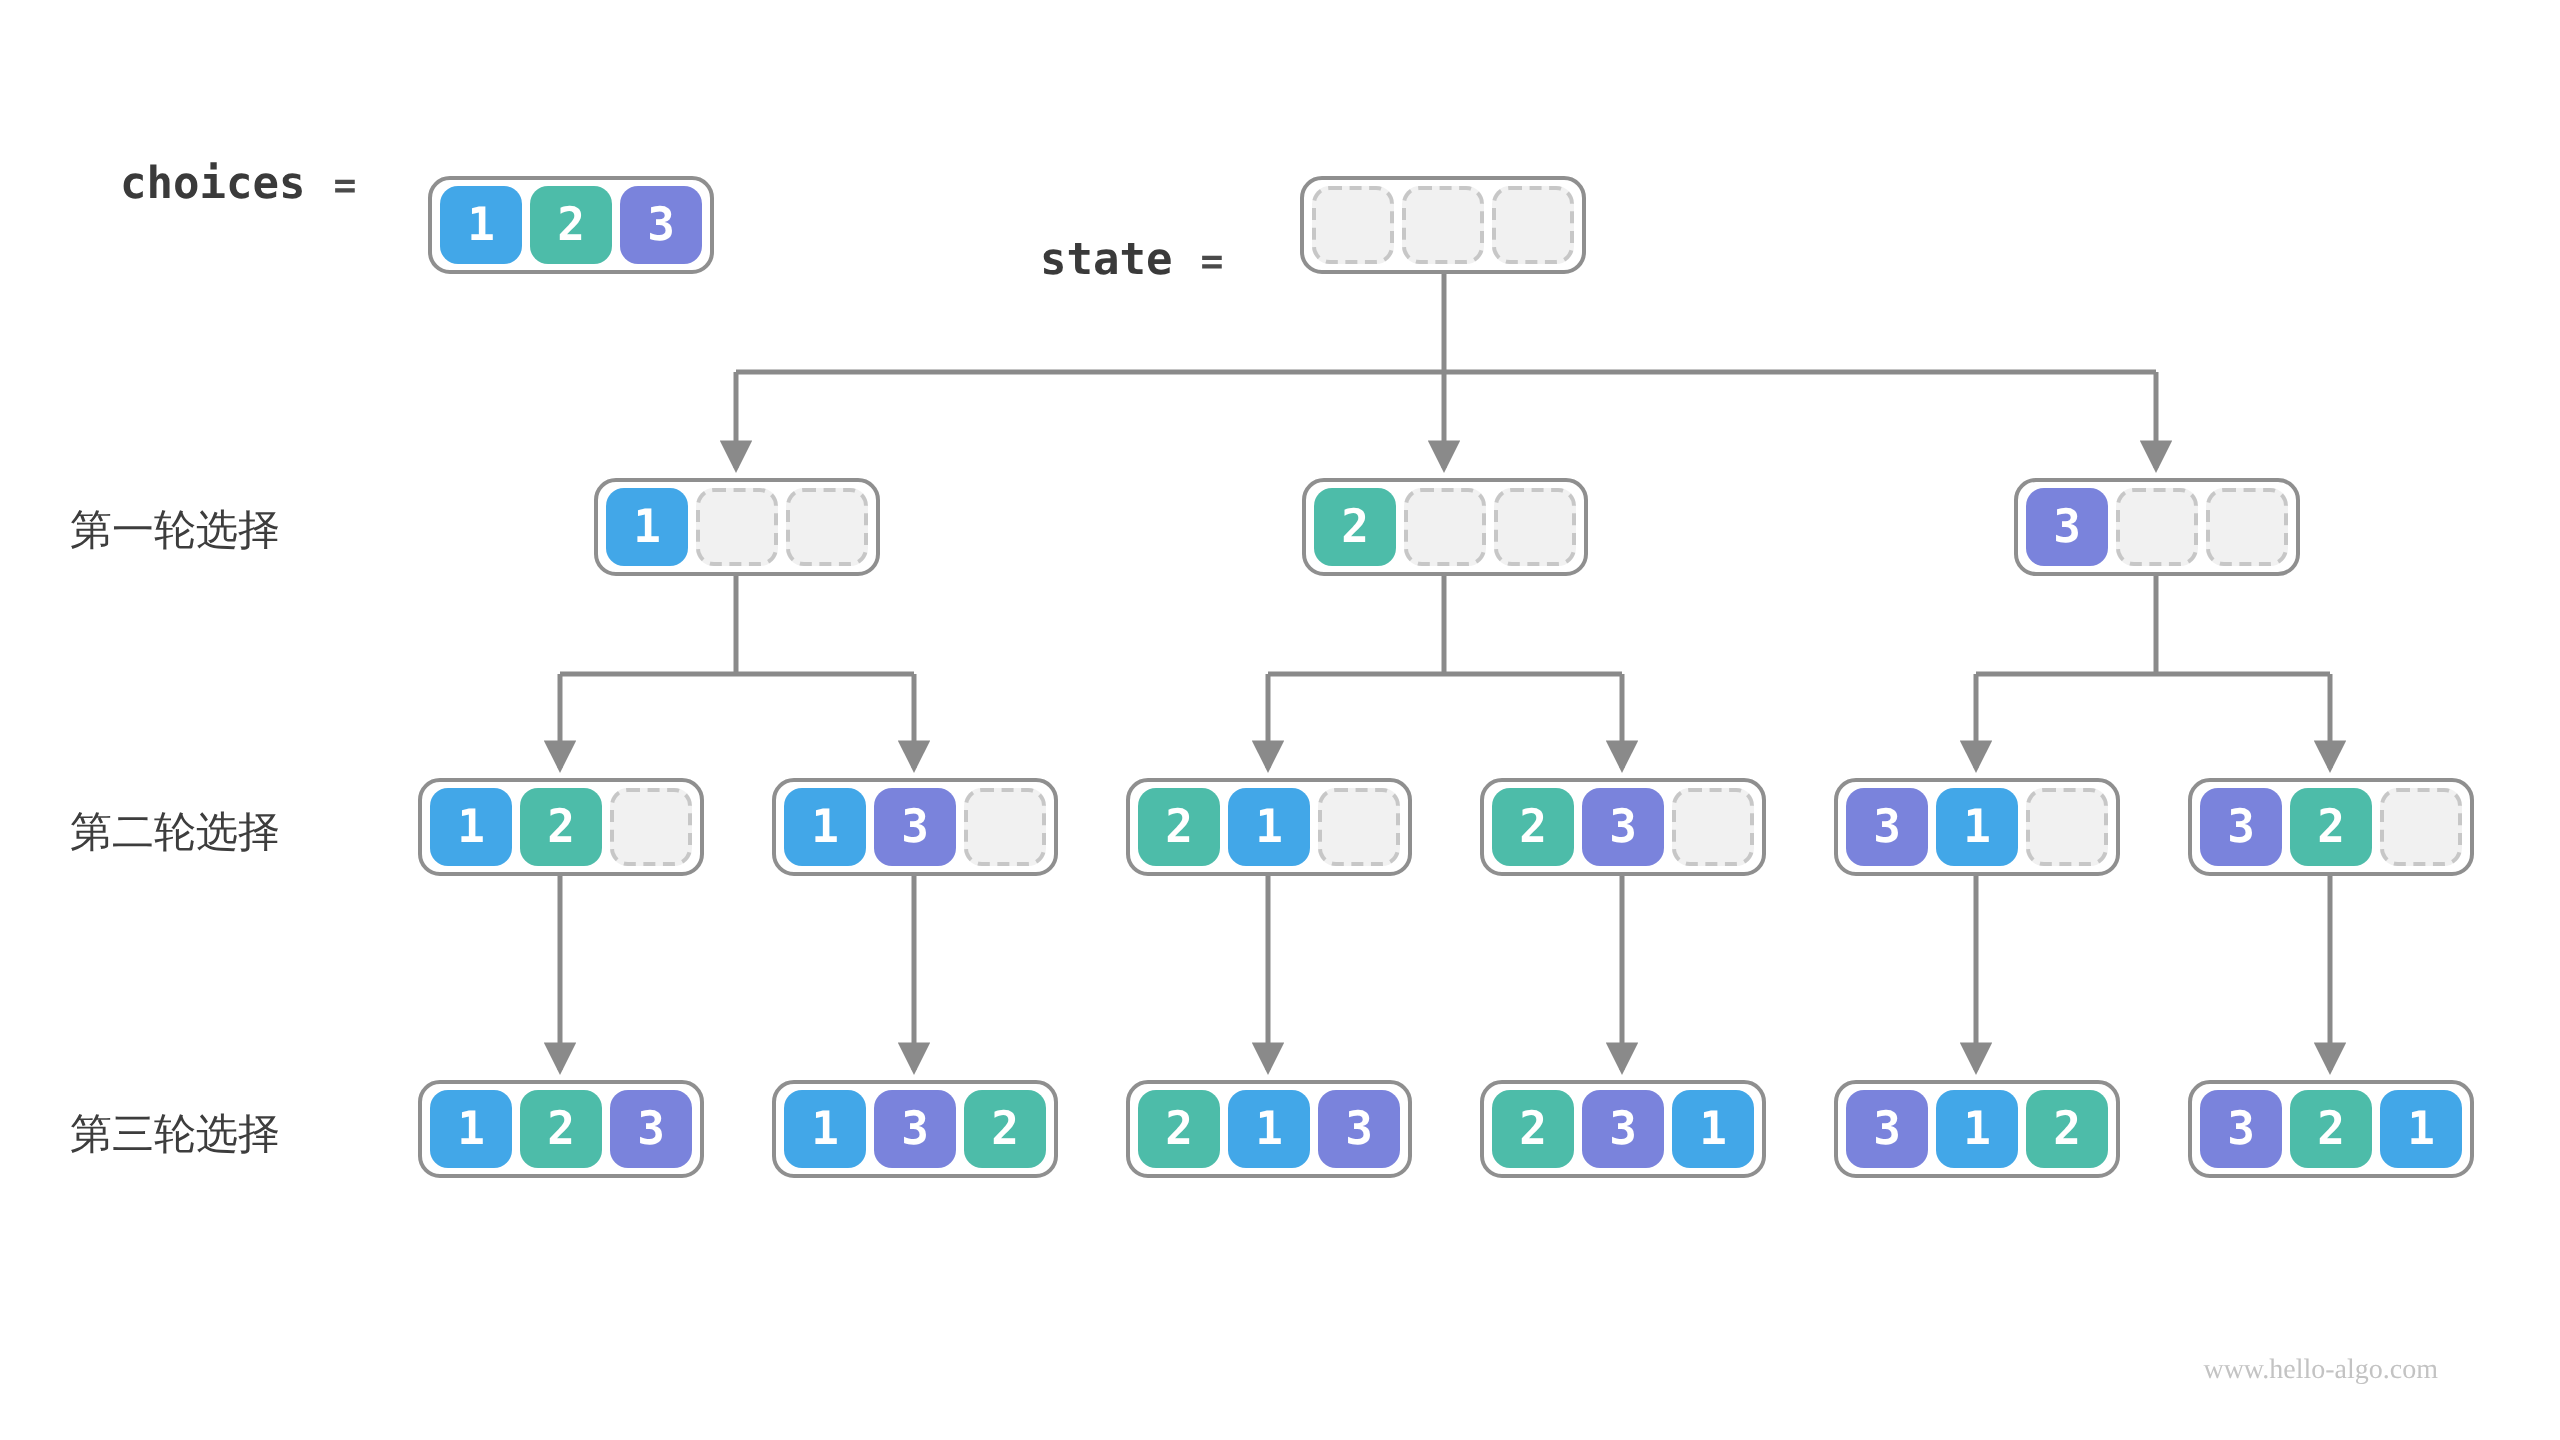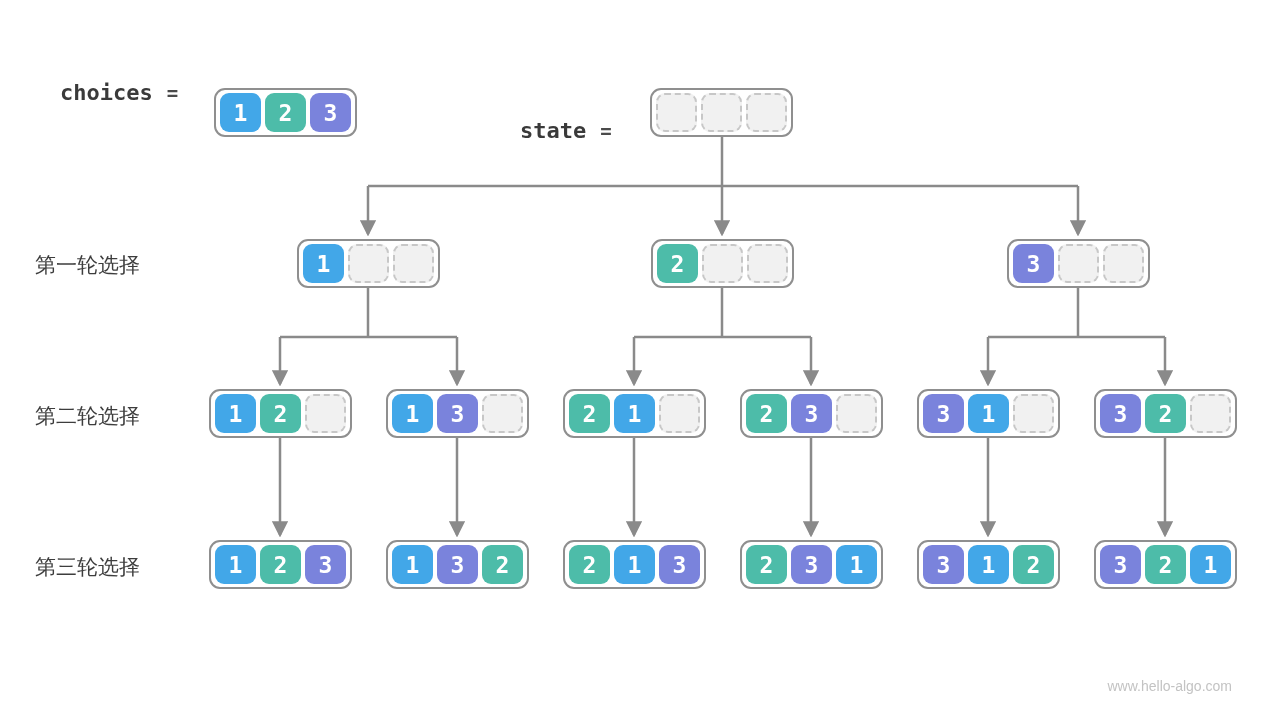--- a/index.html
+++ b/index.html
@@ -22,22 +22,22 @@
     background:#ffffff; border:2px solid #8f8f8f; border-radius:11px;
     box-sizing:border-box; height:49px;
   }
   .cell {
     width:41px; height:39px; border-radius:9px; box-sizing:border-box;
     display:flex; align-items:center; justify-content:center;
     font-family:"DejaVu Sans Mono", monospace; font-weight:bold;
     font-size:23px; color:#ffffff;
   }
   .watermark {
-    position:absolute; right:48px; top:678px;
-    font-family:Liberation Sans, sans-serif; font-size:14px; color:#c3c3c3;
+    position:absolute; right:61px; top:678px;
+    font-family:Liberation Serif, serif; font-size:14px; color:#c3c3c3;
   }
 </style>
 </head>
 <body>
 
 <div id="canvas">
 
   <svg id="connectors" viewBox="0 0 1280 720" xmlns="http://www.w3.org/2000/svg">
     <defs>
       <marker id="arrowhead" viewBox="0 0 10 10" refX="8.5" refY="5" markerWidth="6.5" markerHeight="6.5" orient="auto-start-reverse">

